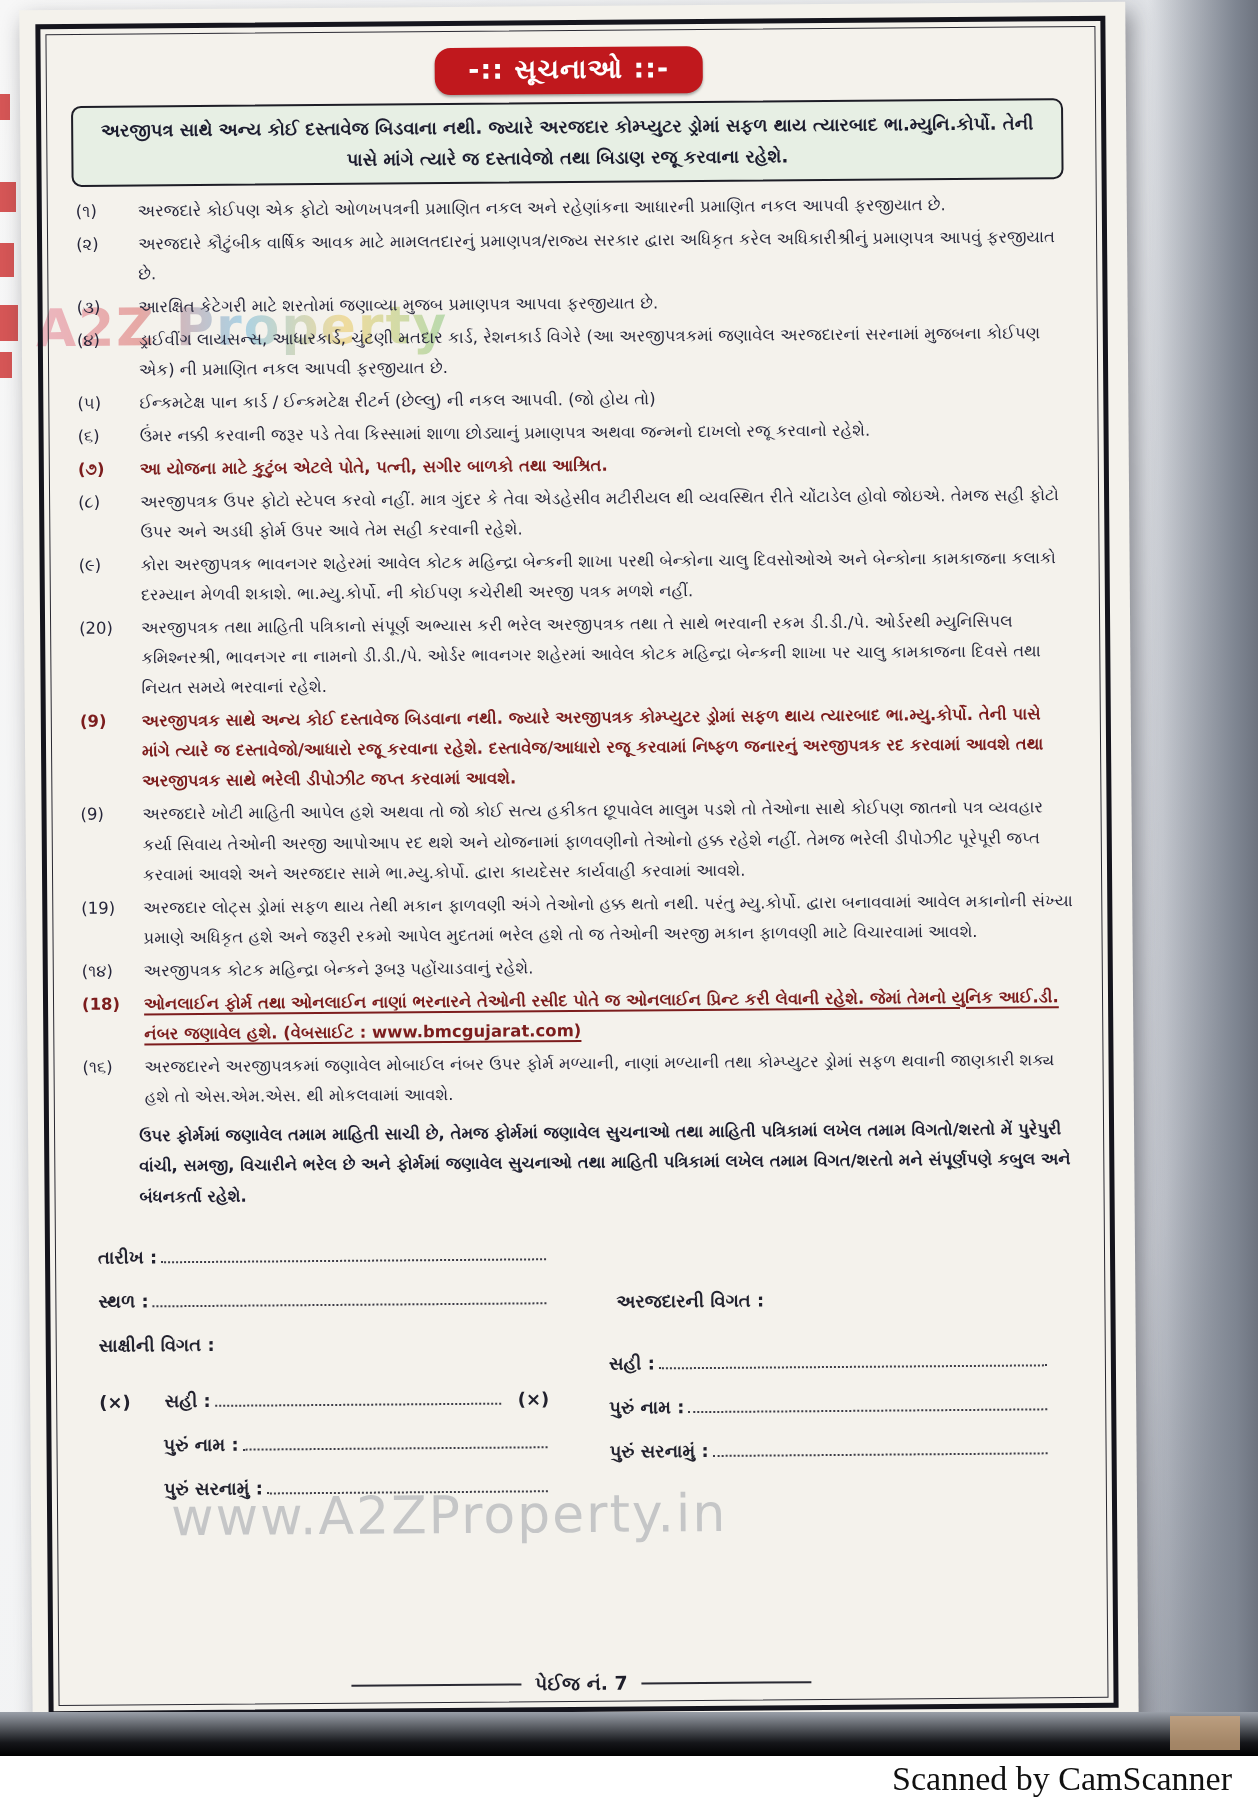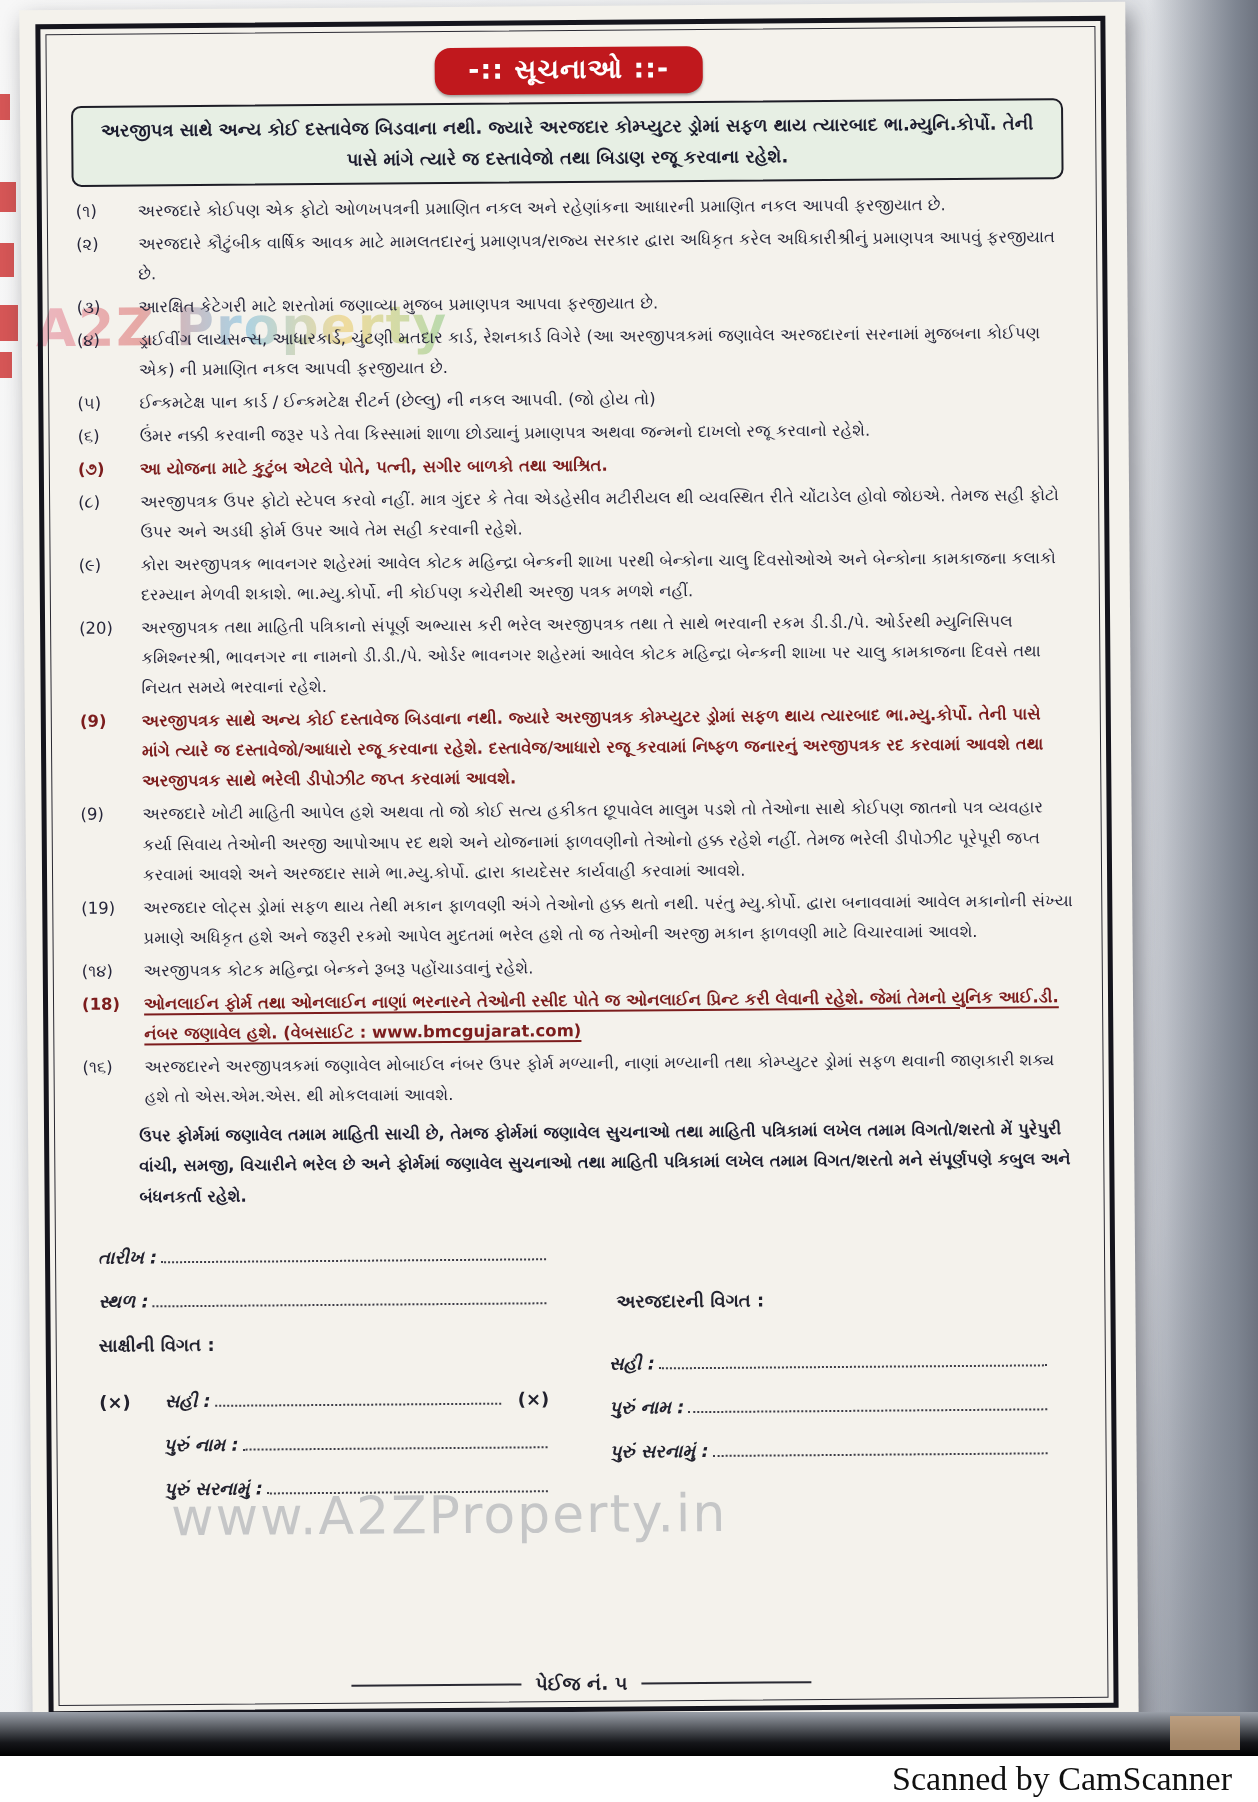--- a/index.html
+++ b/index.html
@@ -45,21 +45,21 @@
   .item .txt{flex:1;}
   .item.maroon{color:#7c1d1d;font-weight:bold;}
   .item.maroon-underline{color:#7c1d1d;font-weight:bold;}
   .item.maroon-underline .txt{text-decoration:underline;text-decoration-thickness:2px;text-underline-offset:4px;}
   .closing{margin:6px 0 0 62px;font-weight:bold;color:#1e1e30;font-size:16.5px;line-height:1.85;}
   
   .sig-grid{display:flex;margin-top:34px;flex:1 0 auto;}
   .sig-left{width:47%;padding-left:20px;box-sizing:border-box;color:#22222e;font-size:18px;font-weight:bold;}
   .sig-right{width:44%;margin-left:6%;padding-top:44px;box-sizing:border-box;color:#22222e;font-size:18px;font-weight:bold;}
   .field-row{display:flex;align-items:flex-end;margin-bottom:22px;}
-  .flabel{white-space:nowrap;font-style:italic;}
+  .flabel{white-space:nowrap;}
   .dots{flex:1;border-bottom:2.5px dotted #3c3c46;margin:0 2px 5px 4px;}
   .sec-label{margin:4px 0 34px;}
   .cross-row .cross{margin-right:34px;}
   .cross-row .cross:last-child{margin-right:0;margin-left:14px;}
   .indent{margin-left:64px;}
   .sig-right .sec-label{margin-bottom:40px;text-align:left;padding-left:8px;}
   
   .page-footer{display:flex;align-items:center;justify-content:center;
     color:#1e1e2a;font-weight:bold;font-size:19px;margin:0 0 6px;}
   .page-footer .rule{width:170px;border-top:2.5px solid #2a2a33;margin:0 14px;}
@@ -208,21 +208,21 @@
             </div>
             <div class="field-row">
               <span class="flabel">પુરું સરનામું :</span>
               <span class="dots"></span>
             </div>
           </div>
         </div>
 
         <div class="page-footer">
           <span class="rule"></span>
-          <span>પેઈજ નં. ૫</span>
+          <span>પેઈજ નં. 7</span>
           <span class="rule"></span>
         </div>
 
       </div>
     </div>
   </div>
 
   <div class="bottom-strip"></div>
   <div class="corner-patch"></div>
 </div>

